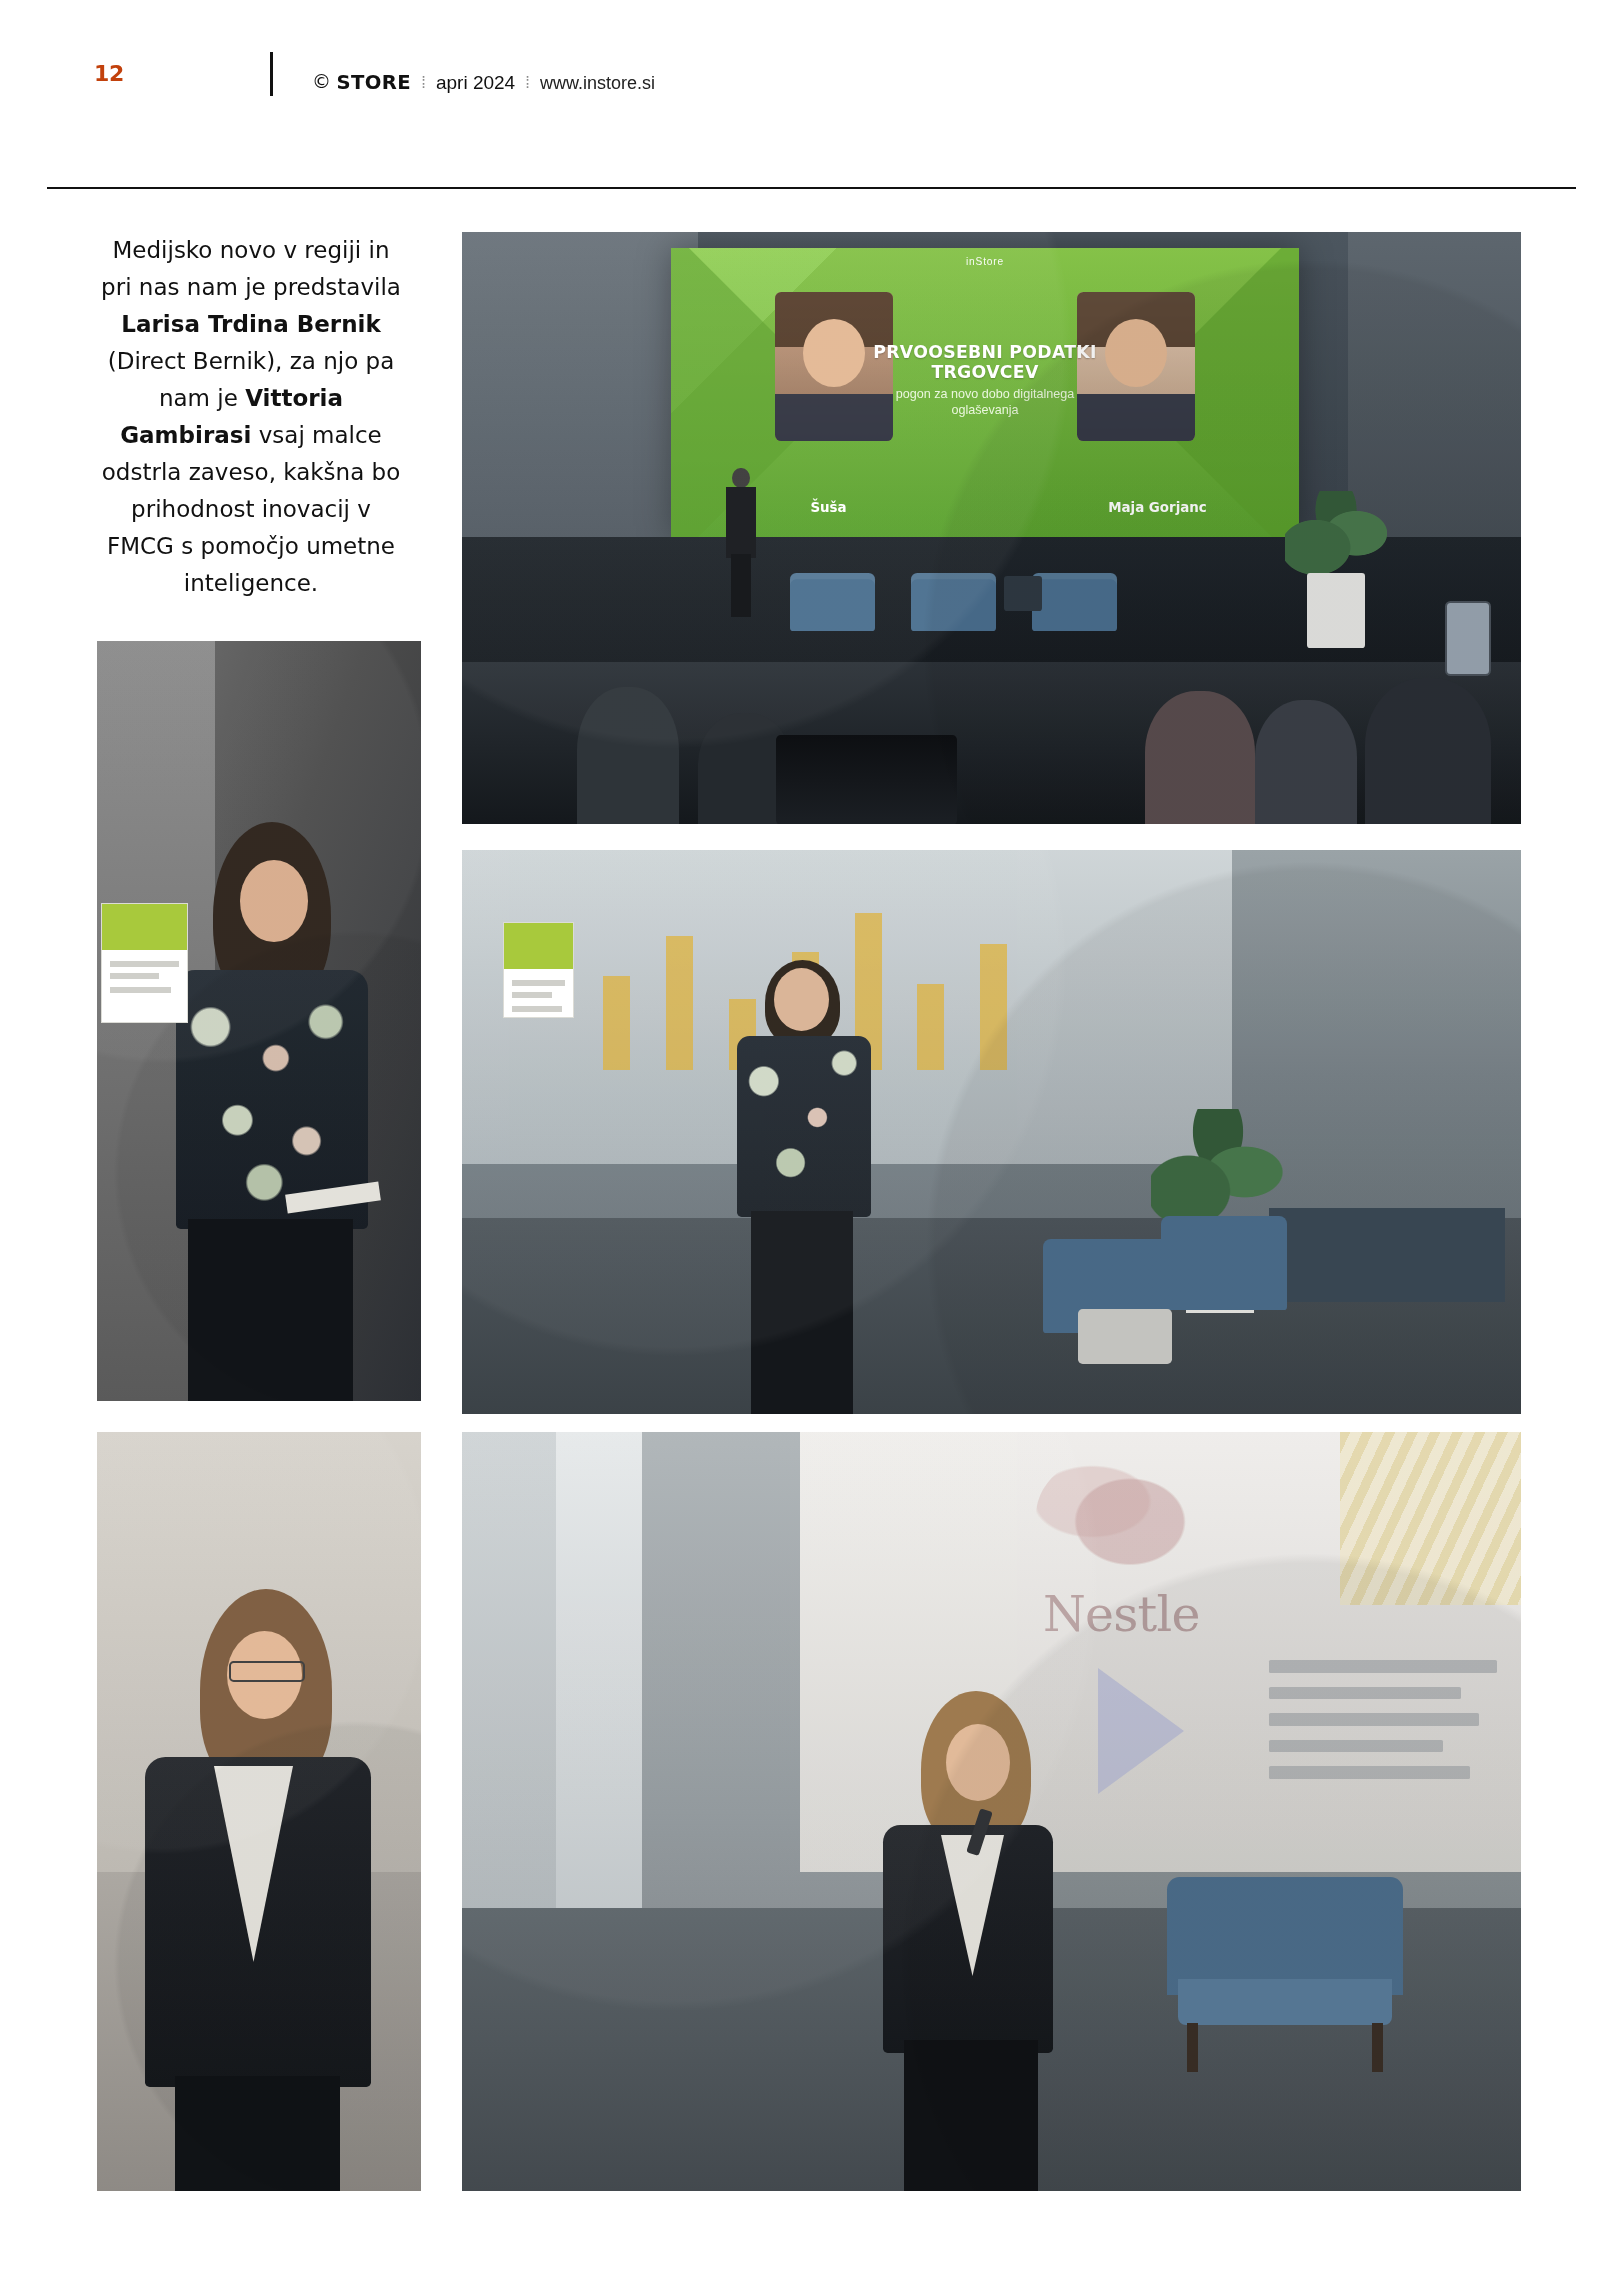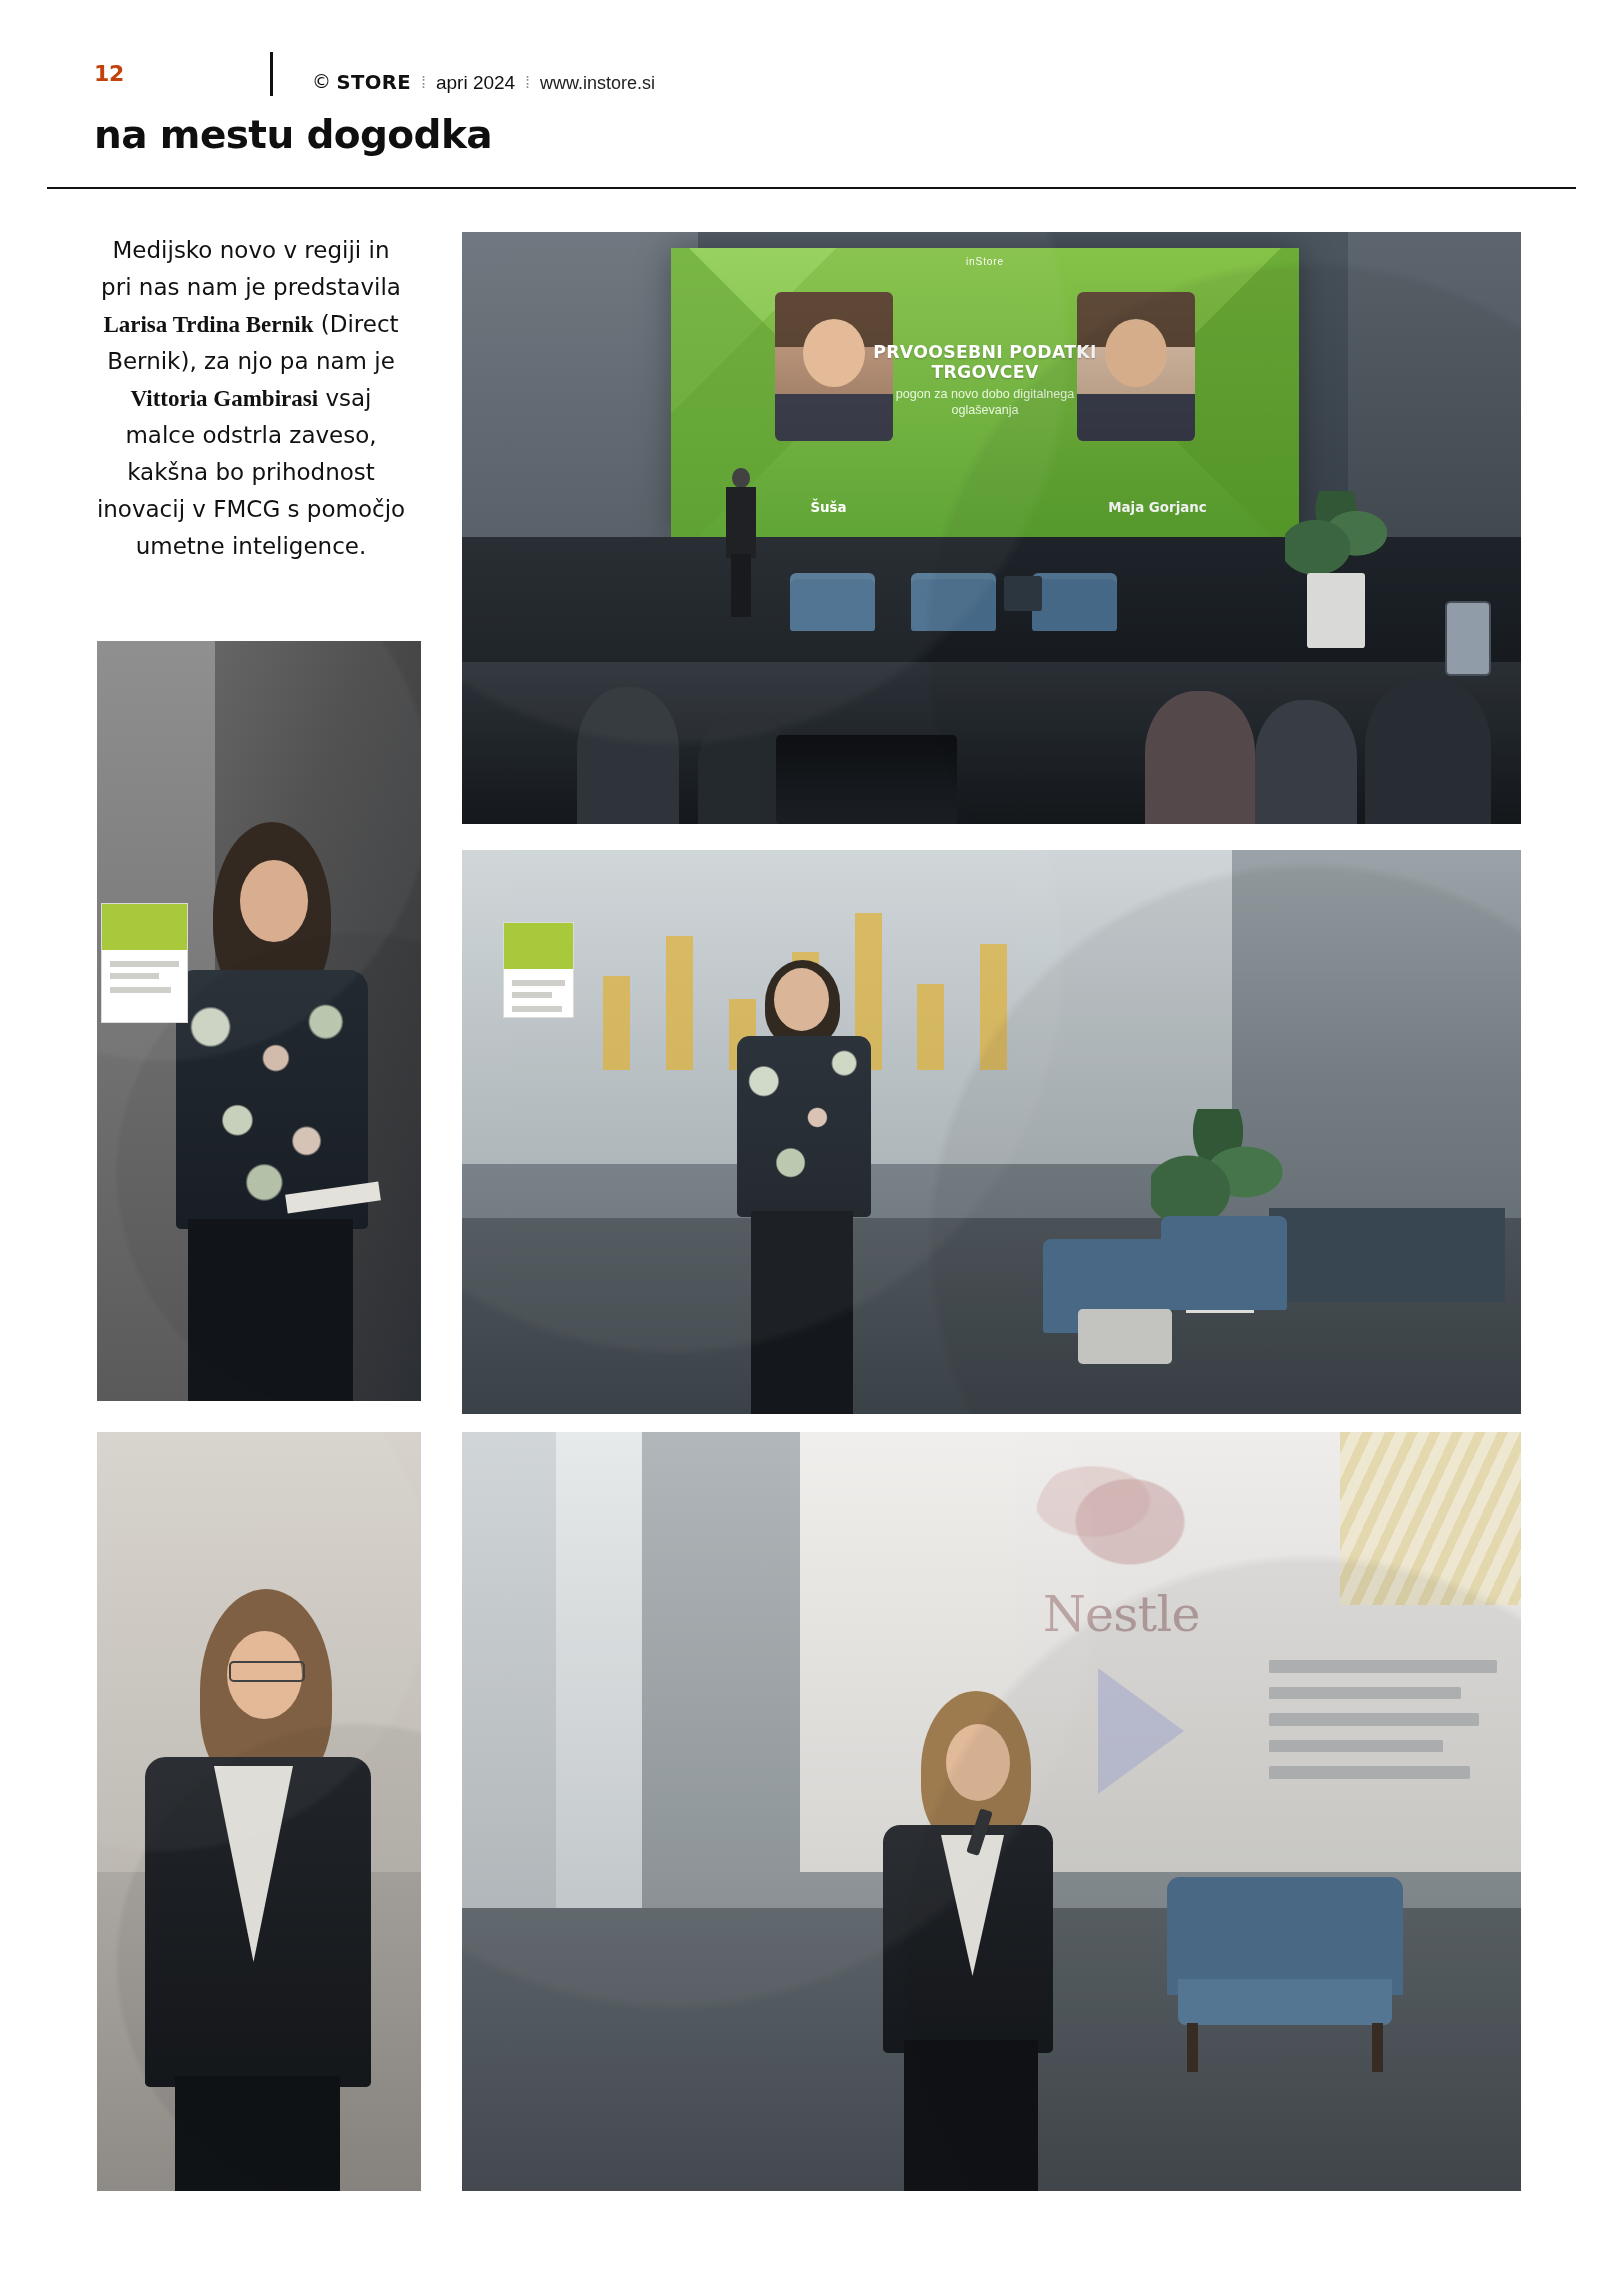--- a/index.html
+++ b/index.html
@@ -111,21 +111,21 @@
     position: absolute;
     left: 94px;
     top: 232px;
     width: 314px;
     text-align: center;
     font-family: "DejaVu Sans", sans-serif;
     font-size: 23px;
     line-height: 37px;
     color: #111111;
   }
-  .intro b { font-weight: bold; font-family: Liberation Serif, serif; }
+  .intro b { font-weight: bold; }
 
   
   .photo {
     position: absolute;
     overflow: hidden;
     background: #2a2f36;
   }
 
   
   .photo-stage {
@@ -480,21 +480,20 @@
     <div class="masthead">
       <span class="ci">©</span>
       <span class="brand">STORE</span>
       <span class="sep">⁞</span>
       <span class="issue">apri 2024</span>
       <span class="sep">⁞</span>
       <span class="url">www.instore.si</span>
     </div>
   </div>
 
-  <div class="section-title">na mestu dogodka</div>
   <div class="title-rule"></div>
 
   <div class="intro">
     <span>Medijsko novo v regiji in</span>
     <span>pri nas nam je predstavila</span>
     <b>Larisa Trdina Bernik</b>
     <span>(Direct Bernik), za njo pa</span>
     <span>nam je </span><b>Vittoria Gambirasi</b>
     <span>vsaj malce odstrla zaveso,</span>
     <span>kakšna bo prihodnost</span>

